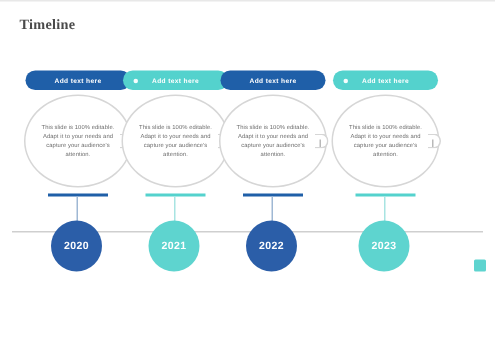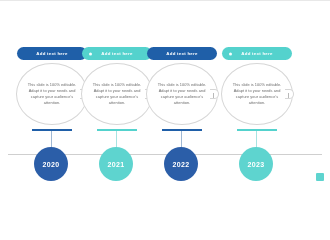--- a/index.html
+++ b/index.html
@@ -196,20 +196,21 @@
     height: 8px;
     background: #5ed4cf;
     border-radius: 1px;
   }
 </style>
 </head>
 <body>
 
 <div class="slide">
 
+  <div class="slide-title">Timeline</div>
 
   <div class="axis"></div>
 
   <div class="track">
 
     <div class="col c0">
       <div class="pill pill-dark">
 
         <span class="pill-label">Add text here</span>
       </div>

